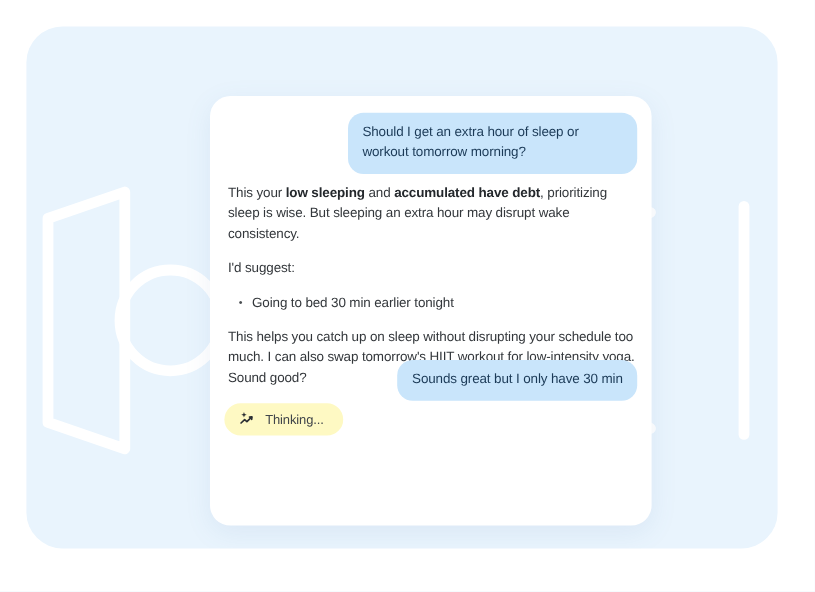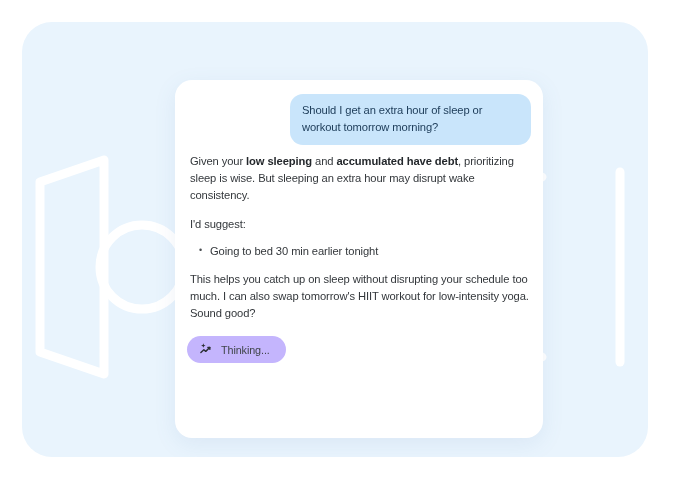--- a/index.html
+++ b/index.html
@@ -75,52 +75,52 @@
     top: 73px;
     width: 340px;
     color: #33373b;
     font-size: 11.2px;
     line-height: 17.2px;
     letter-spacing: -0.1px;
   }
   #assistant-block p {
     margin: 0 0 11px 0;
   }
-  #assistant-block p.tight { margin-bottom: 10px; }
+  #assistant-block p.tight { margin-bottom: 0; }
   #assistant-block b { font-weight: 700; color: #24282c; }
 
   ul.suggestions {
     margin: 0 0 11px 0;
     padding: 0 0 0 20px;
     list-style: none;
   }
   ul.suggestions li {
     position: relative;
-    margin: 0 0 1px 0;
+    margin: 12px 0 1px 0;
   }
   ul.suggestions li::before {
     content: "\2022";
     position: absolute;
     left: -11px;
     top: -0.5px;
     font-size: 9px;
     color: #4a4e52;
   }
 
   
   #thinking-pill {
     position: absolute;
     left: 12px;
     top: 256px;
     height: 27px;
     display: flex;
     align-items: center;
     gap: 7px;
     padding: 0 16px 0 12px;
-    background: #c4b5fd;
+    background: #fef9c3;
     border-radius: 14px;
     box-sizing: border-box;
   }
   #thinking-pill .label {
     font-size: 10.8px;
     color: #40454a;
     letter-spacing: -0.1px;
   }
   .spark-icon { display: block; }
 </style>
@@ -146,31 +146,34 @@
     </g>
   </svg>
 
   <div id="chat-card">
 
     <div class="msg-row row-right" style="left:12px; top:14px; width:344px;">
       <div class="user-bubble" style="max-width:241px;">Should I get an extra hour of sleep or workout tomorrow morning?</div>
     </div>
 
     <div id="assistant-block">
-      <p><span>Given your </span><b>low sleeping</b><span> and </span><b>accumulated have debt</b><span>, prioritizing sleep is wise. But sleeping an extra hour may disrupt wake consistency.</span></p>
+      <p><span>This your </span><b>low sleeping</b><span> and </span><b>accumulated have debt</b><span>, prioritizing sleep is wise. But sleeping an extra hour may disrupt wake consistency.</span></p>
 
       <p class="tight">I'd suggest:</p>
 
       <ul class="suggestions">
         <li>Going to bed 30 min earlier tonight</li>
       </ul>
 
       <p style="margin-bottom:0">This helps you catch up on sleep without disrupting your schedule too much. I can also swap tomorrow's HIIT workout for low-intensity yoga. Sound good?</p>
     </div>
 
+    <div class="msg-row row-right" style="left:12px; top:220px; width:344px;">
+      <div class="user-bubble">Sounds great but I only have 30 min</div>
+    </div>
 
     <div id="thinking-pill">
       <span>
         <svg class="spark-icon" width="15" height="15" viewBox="0 0 16 16" xmlns="http://www.w3.org/2000/svg" aria-hidden="true">
           <path d="M4.6 1.4 L5.25 3.15 L7.0 3.8 L5.25 4.45 L4.6 6.2 L3.95 4.45 L2.2 3.8 L3.95 3.15 Z" fill="#2b2f33"></path>
           <path d="M2.0 11.2 L5.2 8.2 L7.2 10.0 L11.4 5.9" stroke="#2b2f33" stroke-width="1.5" fill="none" stroke-linecap="round" stroke-linejoin="round"></path>
           <path d="M9.5 5.9 L11.6 5.8 L11.5 7.9" stroke="#2b2f33" stroke-width="1.5" fill="none" stroke-linecap="round" stroke-linejoin="round"></path>
         </svg>
       </span>
       <span class="label">Thinking...</span>

